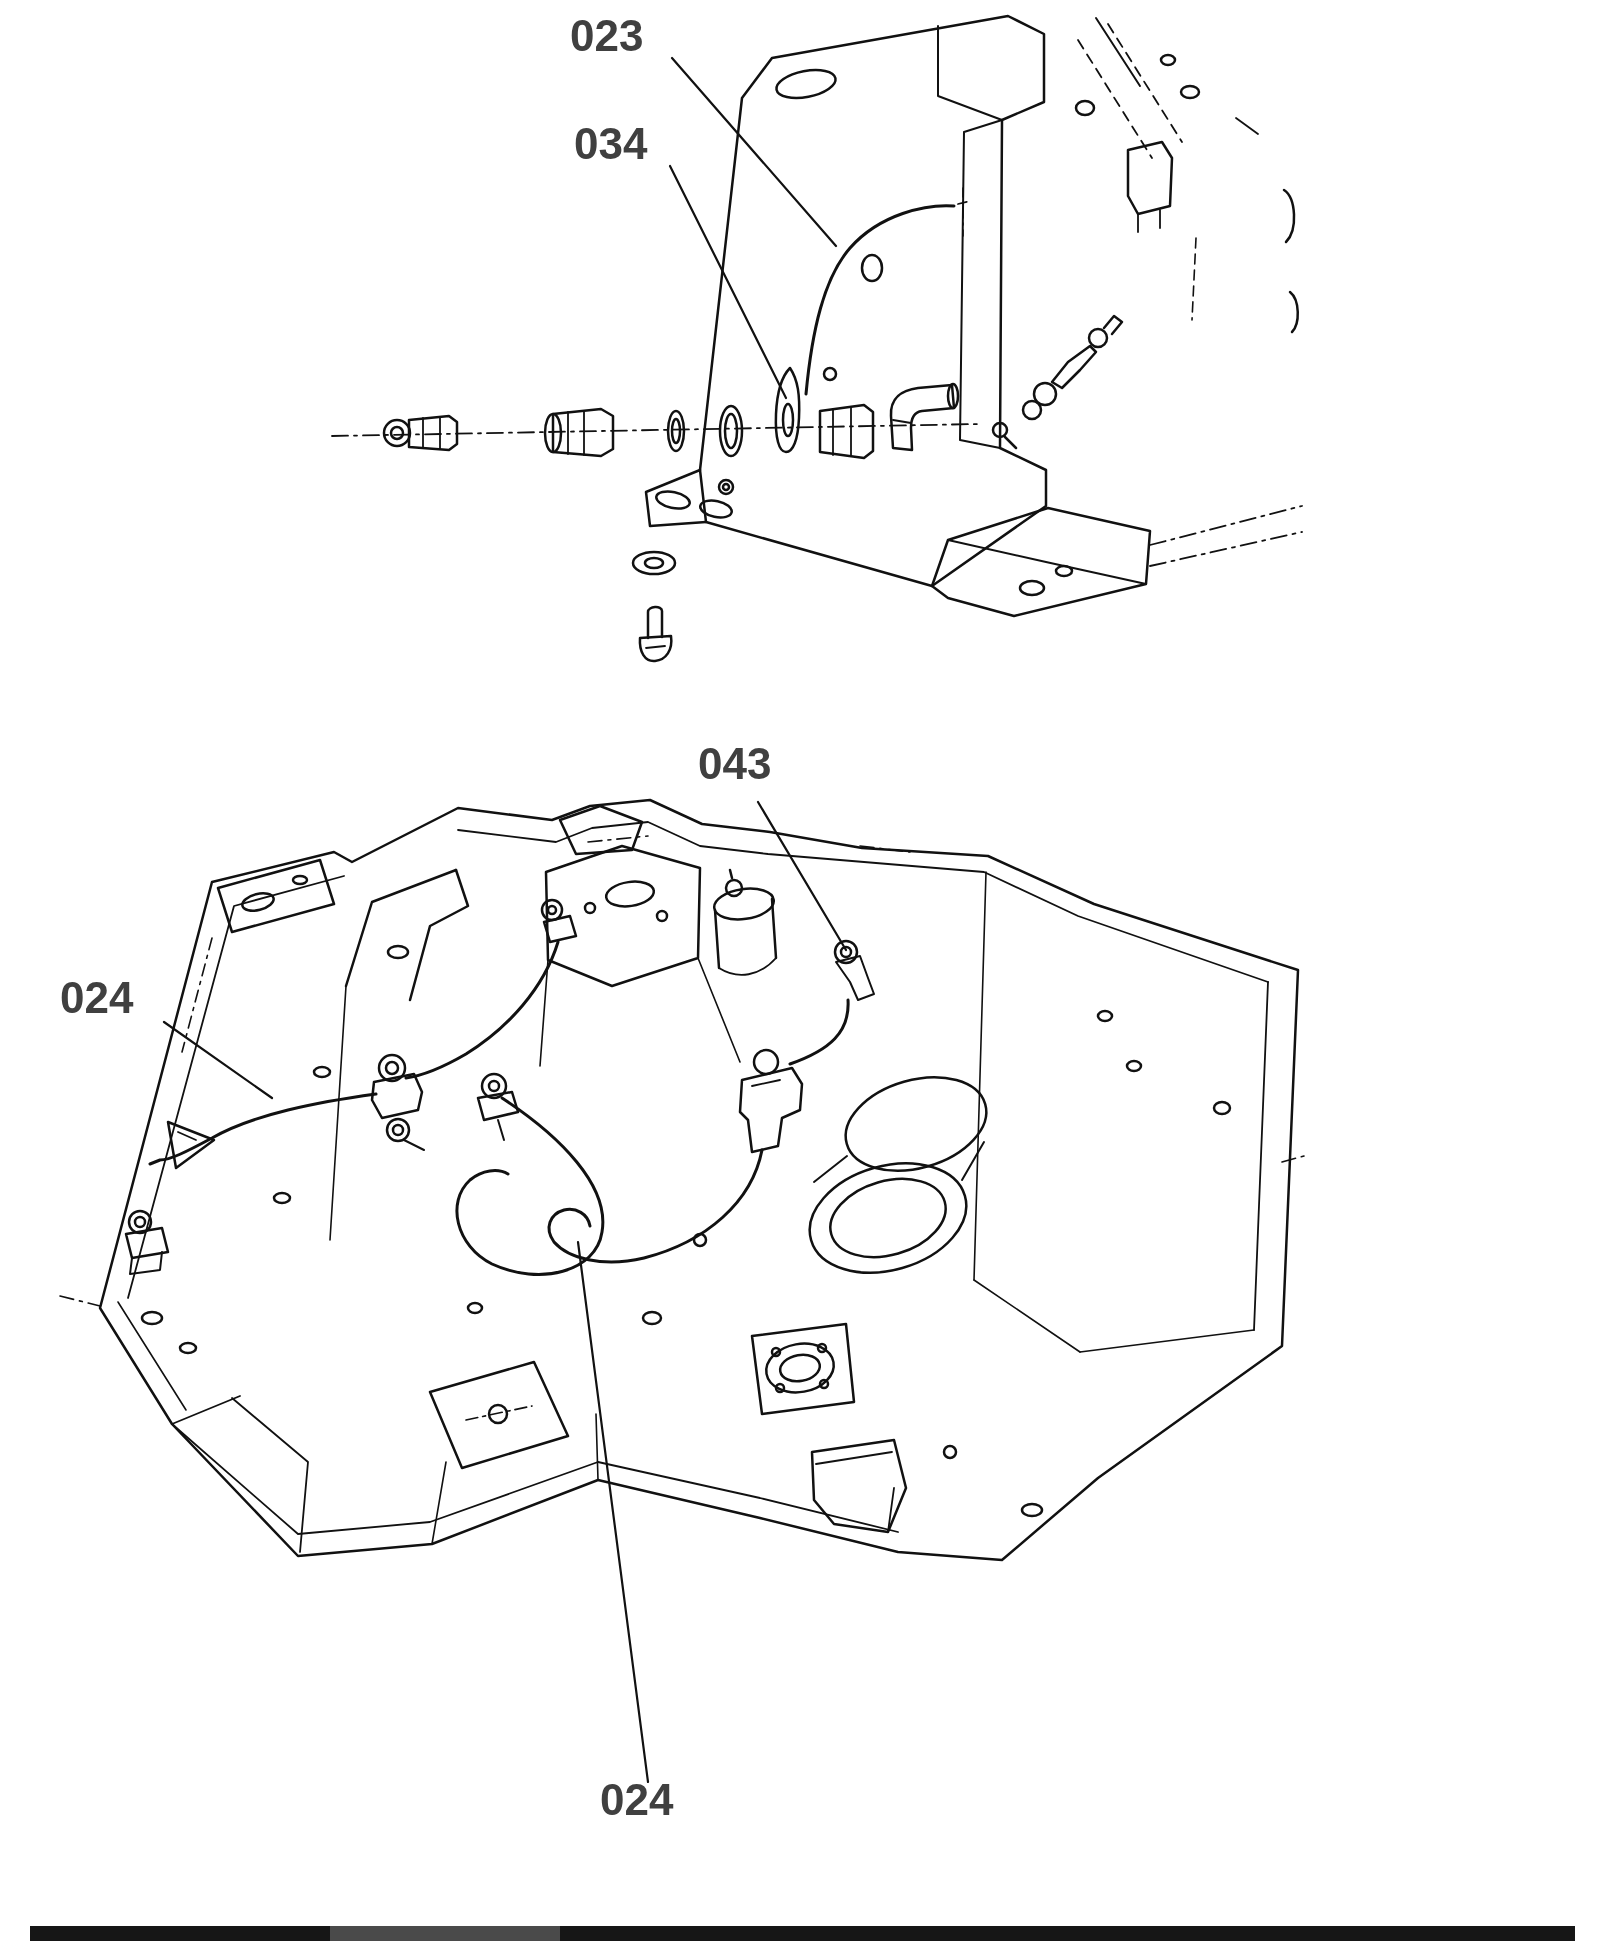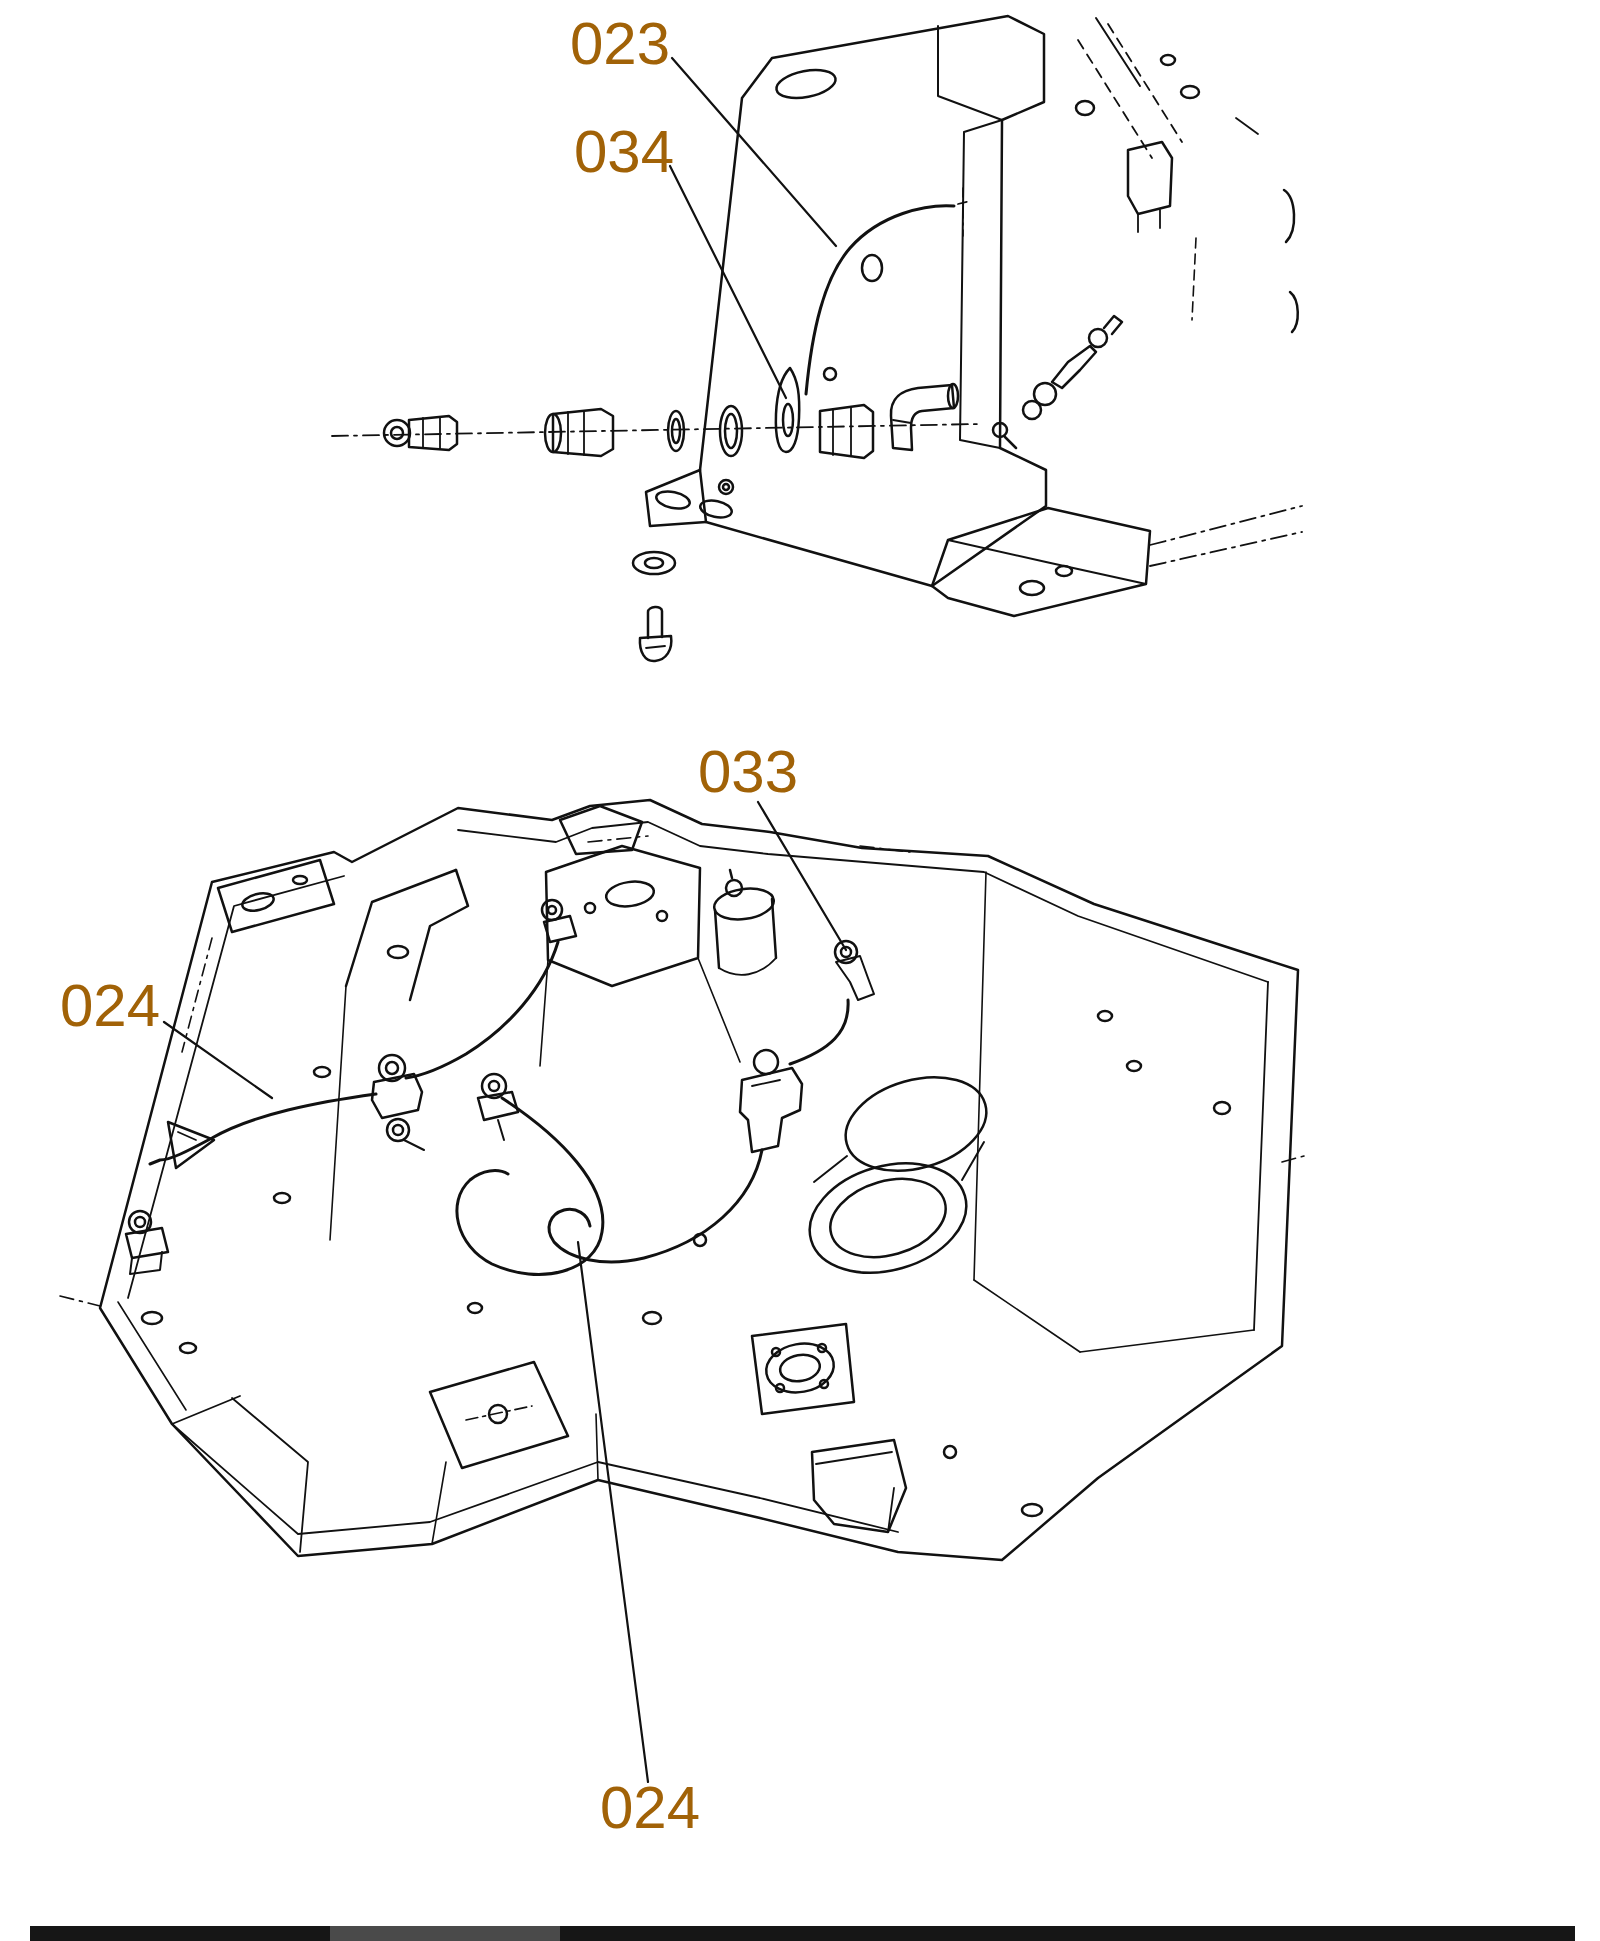--- a/index.html
+++ b/index.html
@@ -9,24 +9,24 @@
     width: 1600px;
     height: 1941px;
     background: #ffffff;
     overflow: hidden;
     font-family: "Liberation Sans", "DejaVu Sans", sans-serif;
   }
   .diagram-svg { position: absolute; left: 0; top: 0; }
   .callout {
     position: absolute;
     font-family: "Liberation Sans", "DejaVu Sans", sans-serif;
-    font-weight: normal;
-    font-size: 60px;
+    font-weight: bold;
+    font-size: 44px;
     line-height: 1;
-    color: #a16207;
+    color: #404040;
     letter-spacing: 0px;
     white-space: nowrap;
     user-select: none;
   }
   .edge-bar {
     position: absolute;
     left: 30px;
     top: 1926px;
     width: 1545px;
     height: 15px;
@@ -317,21 +317,21 @@
           <path d="M 648,1782 L 578,1242" stroke-width="2.2"></path>
         </g>
       </g>
     </g>
   </svg>
 
   <div class="callout" style="left:570px; top:14px;">023</div>
 
   <div class="callout" style="left:574px; top:122px;">034</div>
 
-  <div class="callout" style="left:698px; top:742px;">033</div>
+  <div class="callout" style="left:698px; top:742px;">043</div>
 
   <div class="callout" style="left:60px; top:976px;">024</div>
 
   <div class="callout" style="left:600px; top:1778px;">024</div>
 
   <div class="edge-bar">
     <div class="lighter"></div>
   </div>
 
 </div>

